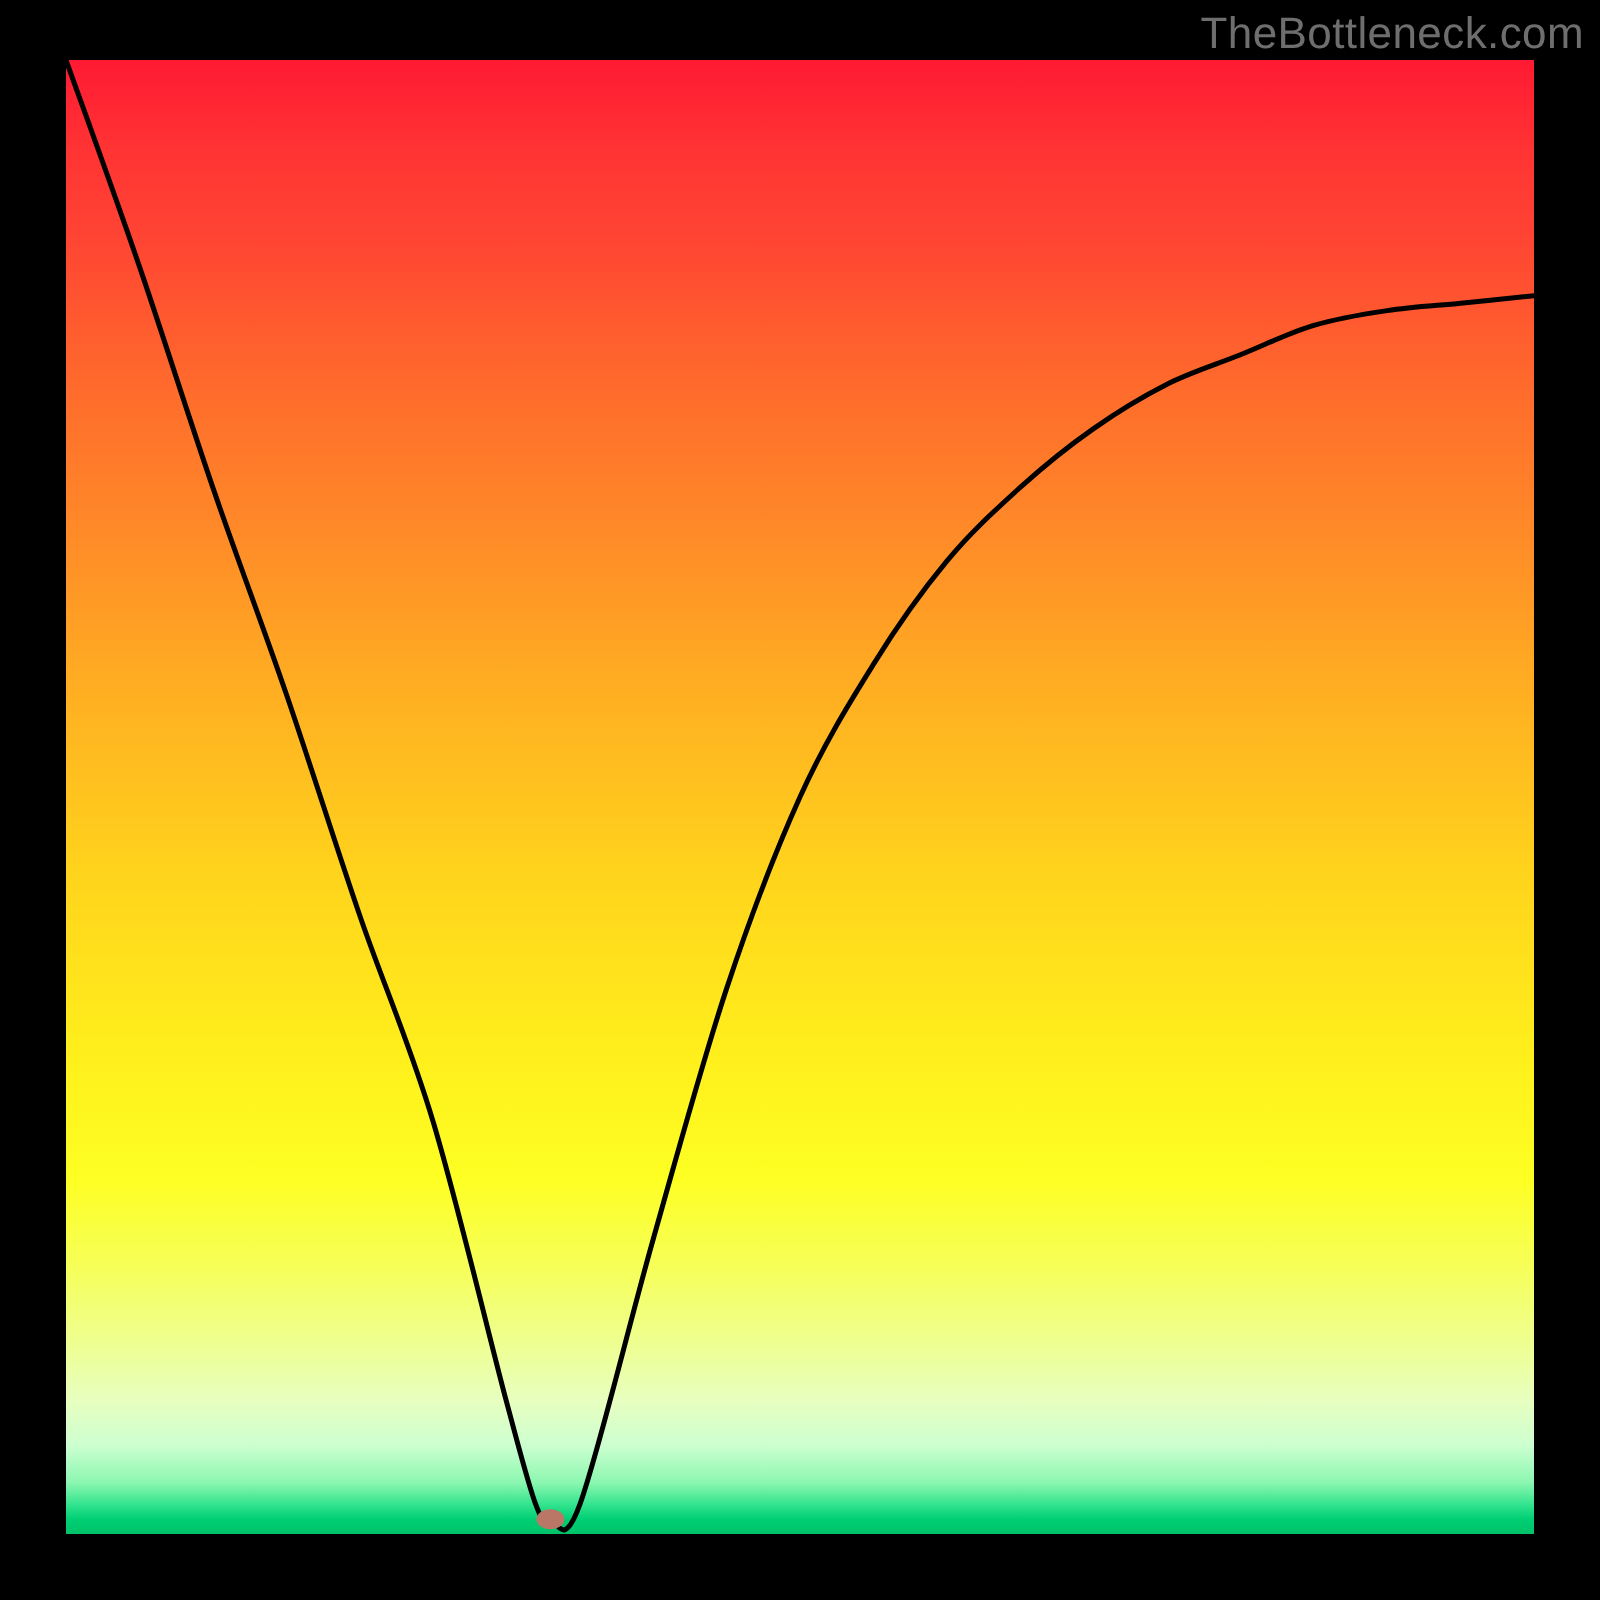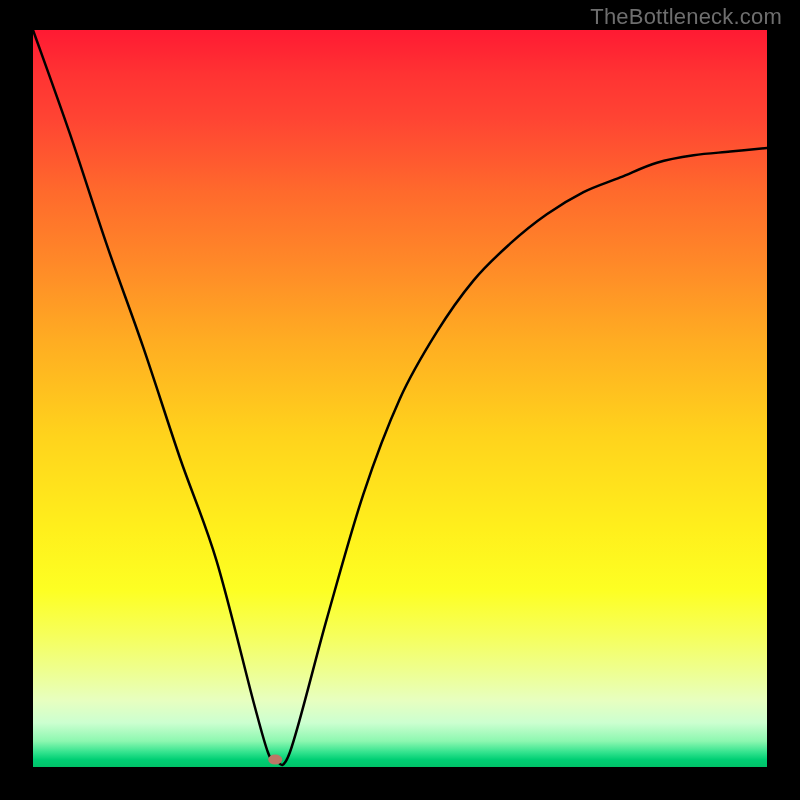--- a/index.html
+++ b/index.html
@@ -13,21 +13,21 @@
   }
   .frame {
     position: relative;
     width: 800px;
     height: 800px;
     background: #000;
   }
   .watermark {
     position: absolute;
     top: 4px;
-    right: 18px;
+    right: 8px;
     color: #6e6e6e;
     font-size: 22px;
     font-weight: 400;
     letter-spacing: 0.2px;
     z-index: 20;
   }
   .plot-wrap {
     position: absolute;
     left: 33px;
     top: 30px;

